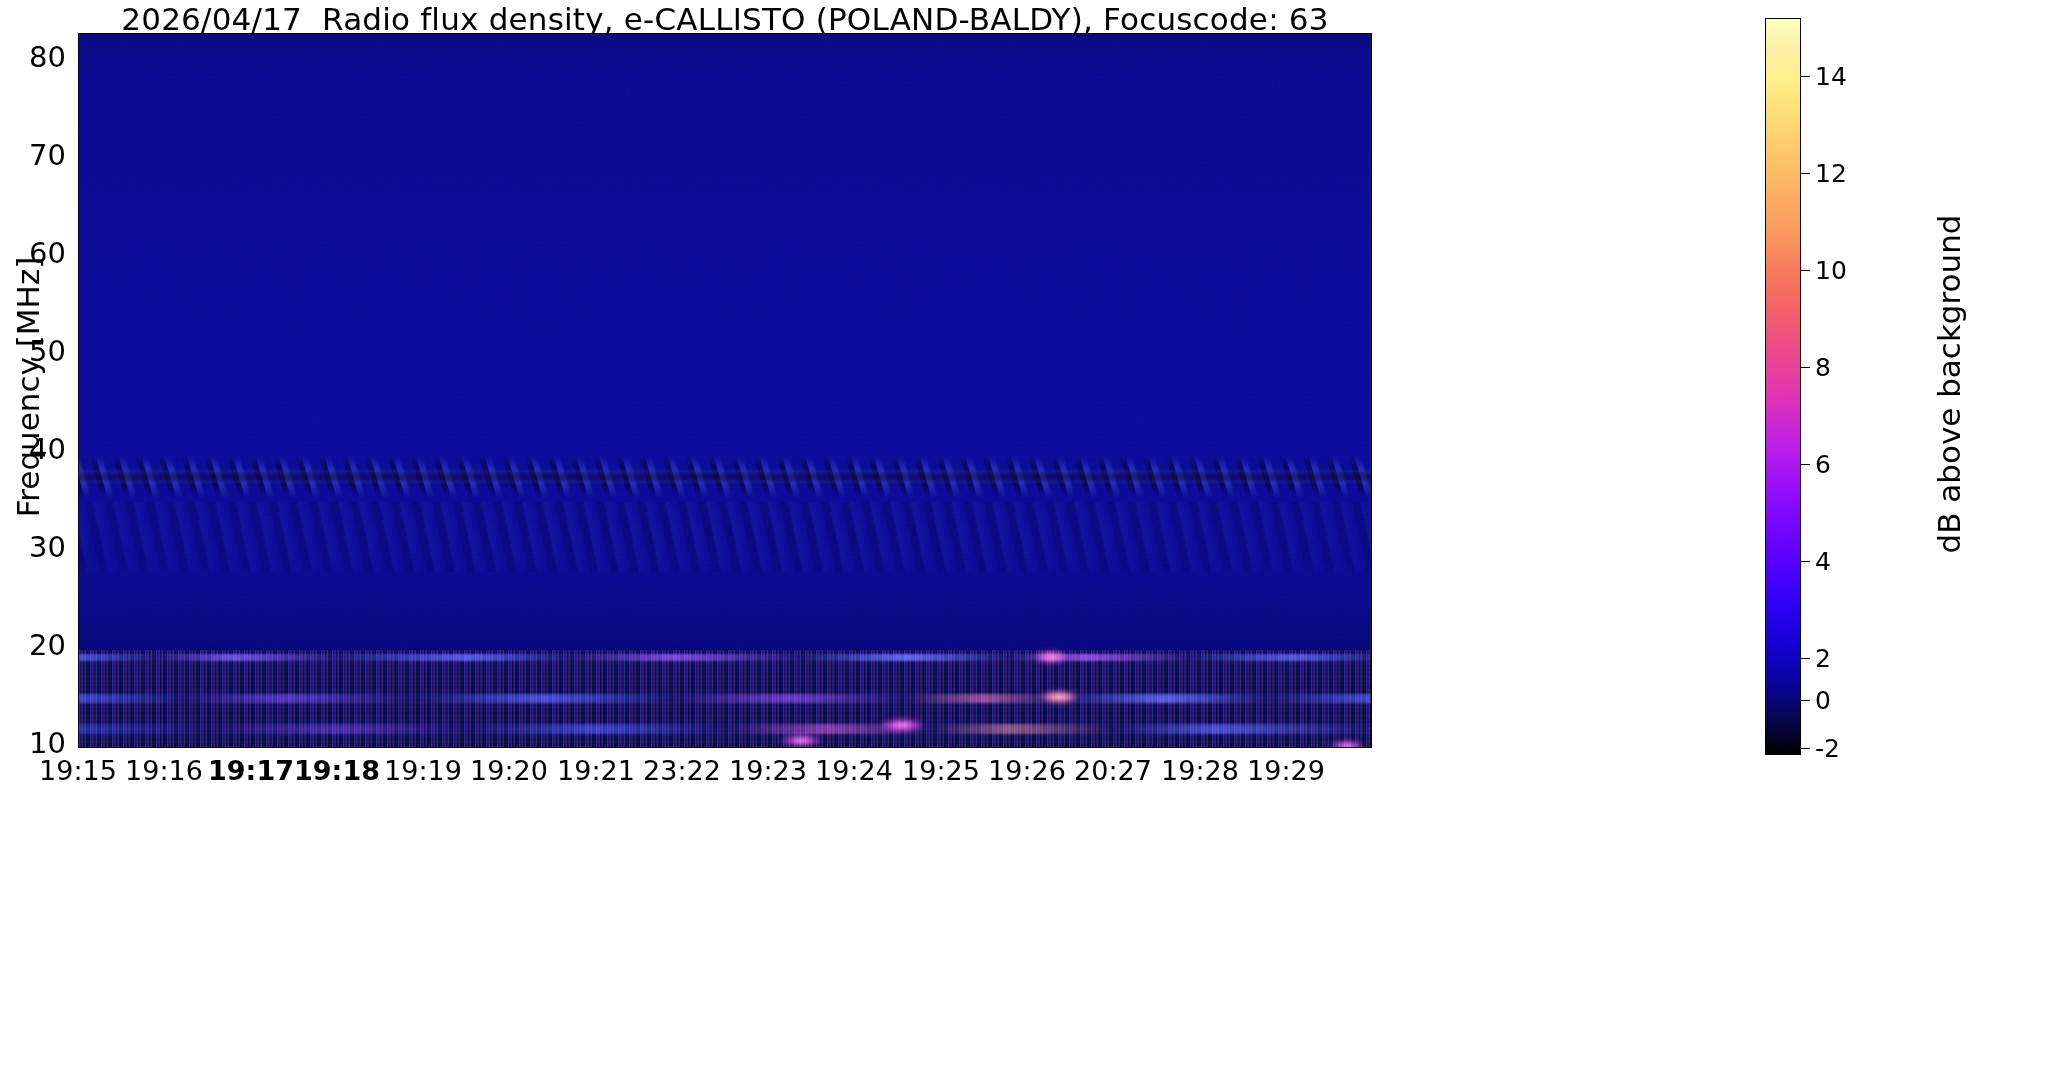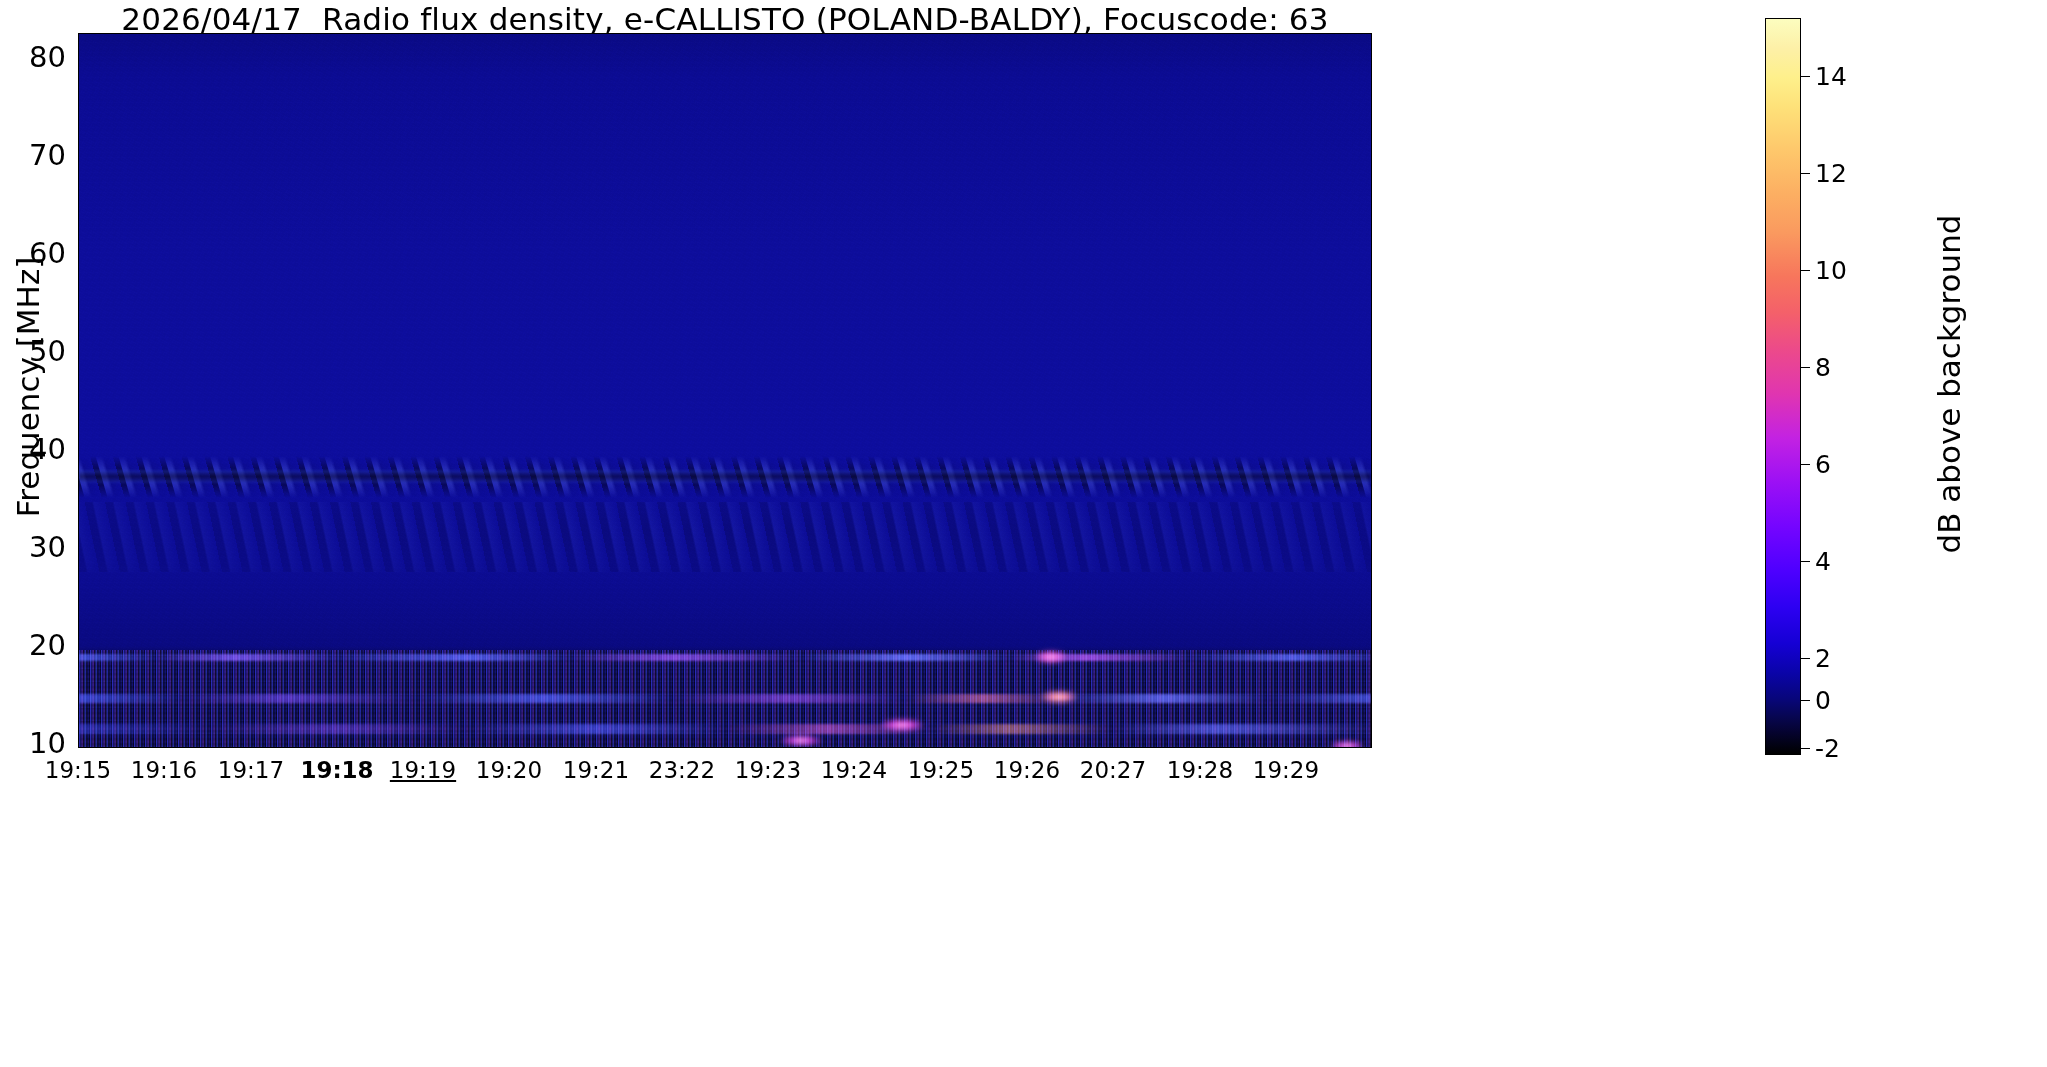--- a/index.html
+++ b/index.html
@@ -239,21 +239,21 @@
   .tick-x {
     position: absolute;
     bottom: -8px;
     height: 8px;
     width: 0;
     border-left: 1.6px solid #000000;
   }
   .ticklabel-x {
     position: absolute;
     top: 756px;
-    font-size: 23px;
+    font-size: 27px;
     line-height: 29px;
     white-space: nowrap;
     text-align: center;
   }
 
   
   #xlabel {
     position: absolute;
     left: 78px;
     top: 1018px;
@@ -420,23 +420,23 @@
   <div class="ticklabel-y" style="left:18px;top:141px;width:48px;right:auto;">70</div>
   <div class="ticklabel-y" style="left:18px;top:239px;width:48px;right:auto;">60</div>
   <div class="ticklabel-y" style="left:18px;top:337px;width:48px;right:auto;">50</div>
   <div class="ticklabel-y" style="left:18px;top:435px;width:48px;right:auto;">40</div>
   <div class="ticklabel-y" style="left:18px;top:533px;width:48px;right:auto;">30</div>
   <div class="ticklabel-y" style="left:18px;top:631px;width:48px;right:auto;">20</div>
   <div class="ticklabel-y" style="left:18px;top:729px;width:48px;right:auto;">10</div>
 
   <div class="ticklabel-x" style="left:30px;width:96px;">19:15</div>
   <div class="ticklabel-x" style="left:116px;width:96px;">19:16</div>
-  <div class="ticklabel-x" style="left:203px;width:96px;">19:17</div>
+  <div class="ticklabel-x" style="left:203px;width:96px;font-weight:bold;">19:17</div>
   <div class="ticklabel-x" style="left:289px;width:96px;font-weight:bold;">19:18</div>
-  <div class="ticklabel-x" style="left:375px;width:96px;text-decoration:underline;">19:19</div>
+  <div class="ticklabel-x" style="left:375px;width:96px;">19:19</div>
   <div class="ticklabel-x" style="left:461px;width:96px;">19:20</div>
   <div class="ticklabel-x" style="left:548px;width:96px;">19:21</div>
   <div class="ticklabel-x" style="left:634px;width:96px;">23:22</div>
   <div class="ticklabel-x" style="left:720px;width:96px;">19:23</div>
   <div class="ticklabel-x" style="left:806px;width:96px;">19:24</div>
   <div class="ticklabel-x" style="left:893px;width:96px;">19:25</div>
   <div class="ticklabel-x" style="left:979px;width:96px;">19:26</div>
   <div class="ticklabel-x" style="left:1065px;width:96px;">20:27</div>
   <div class="ticklabel-x" style="left:1152px;width:96px;">19:28</div>
   <div class="ticklabel-x" style="left:1238px;width:96px;">19:29</div>

